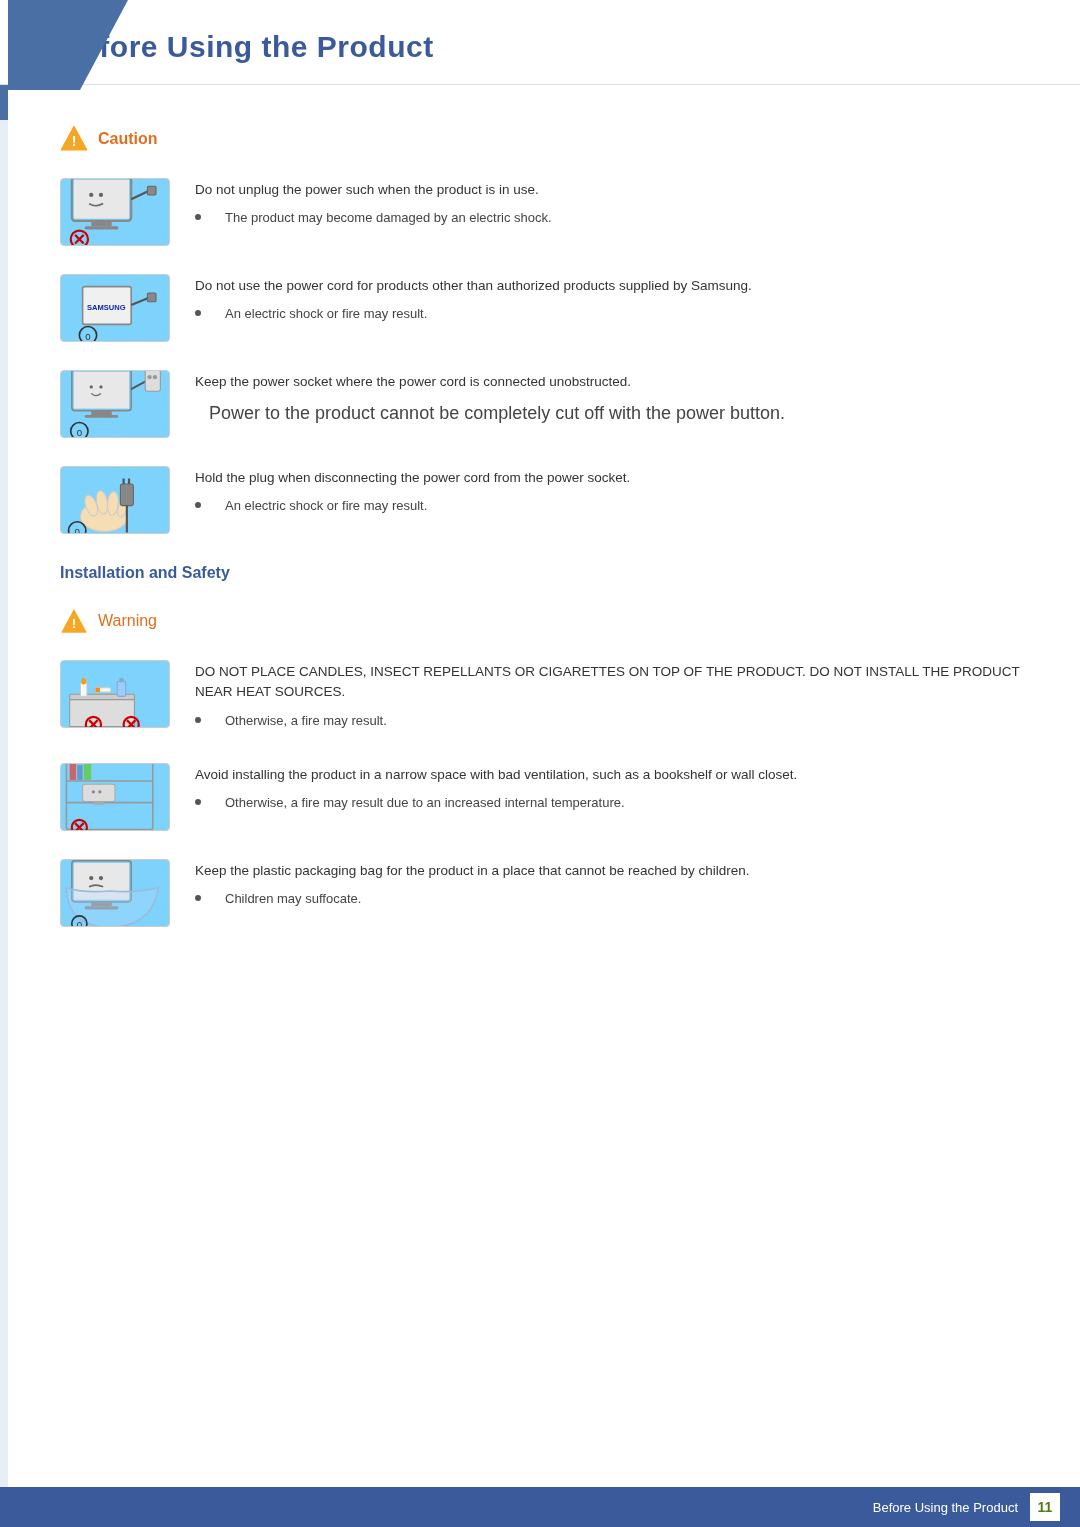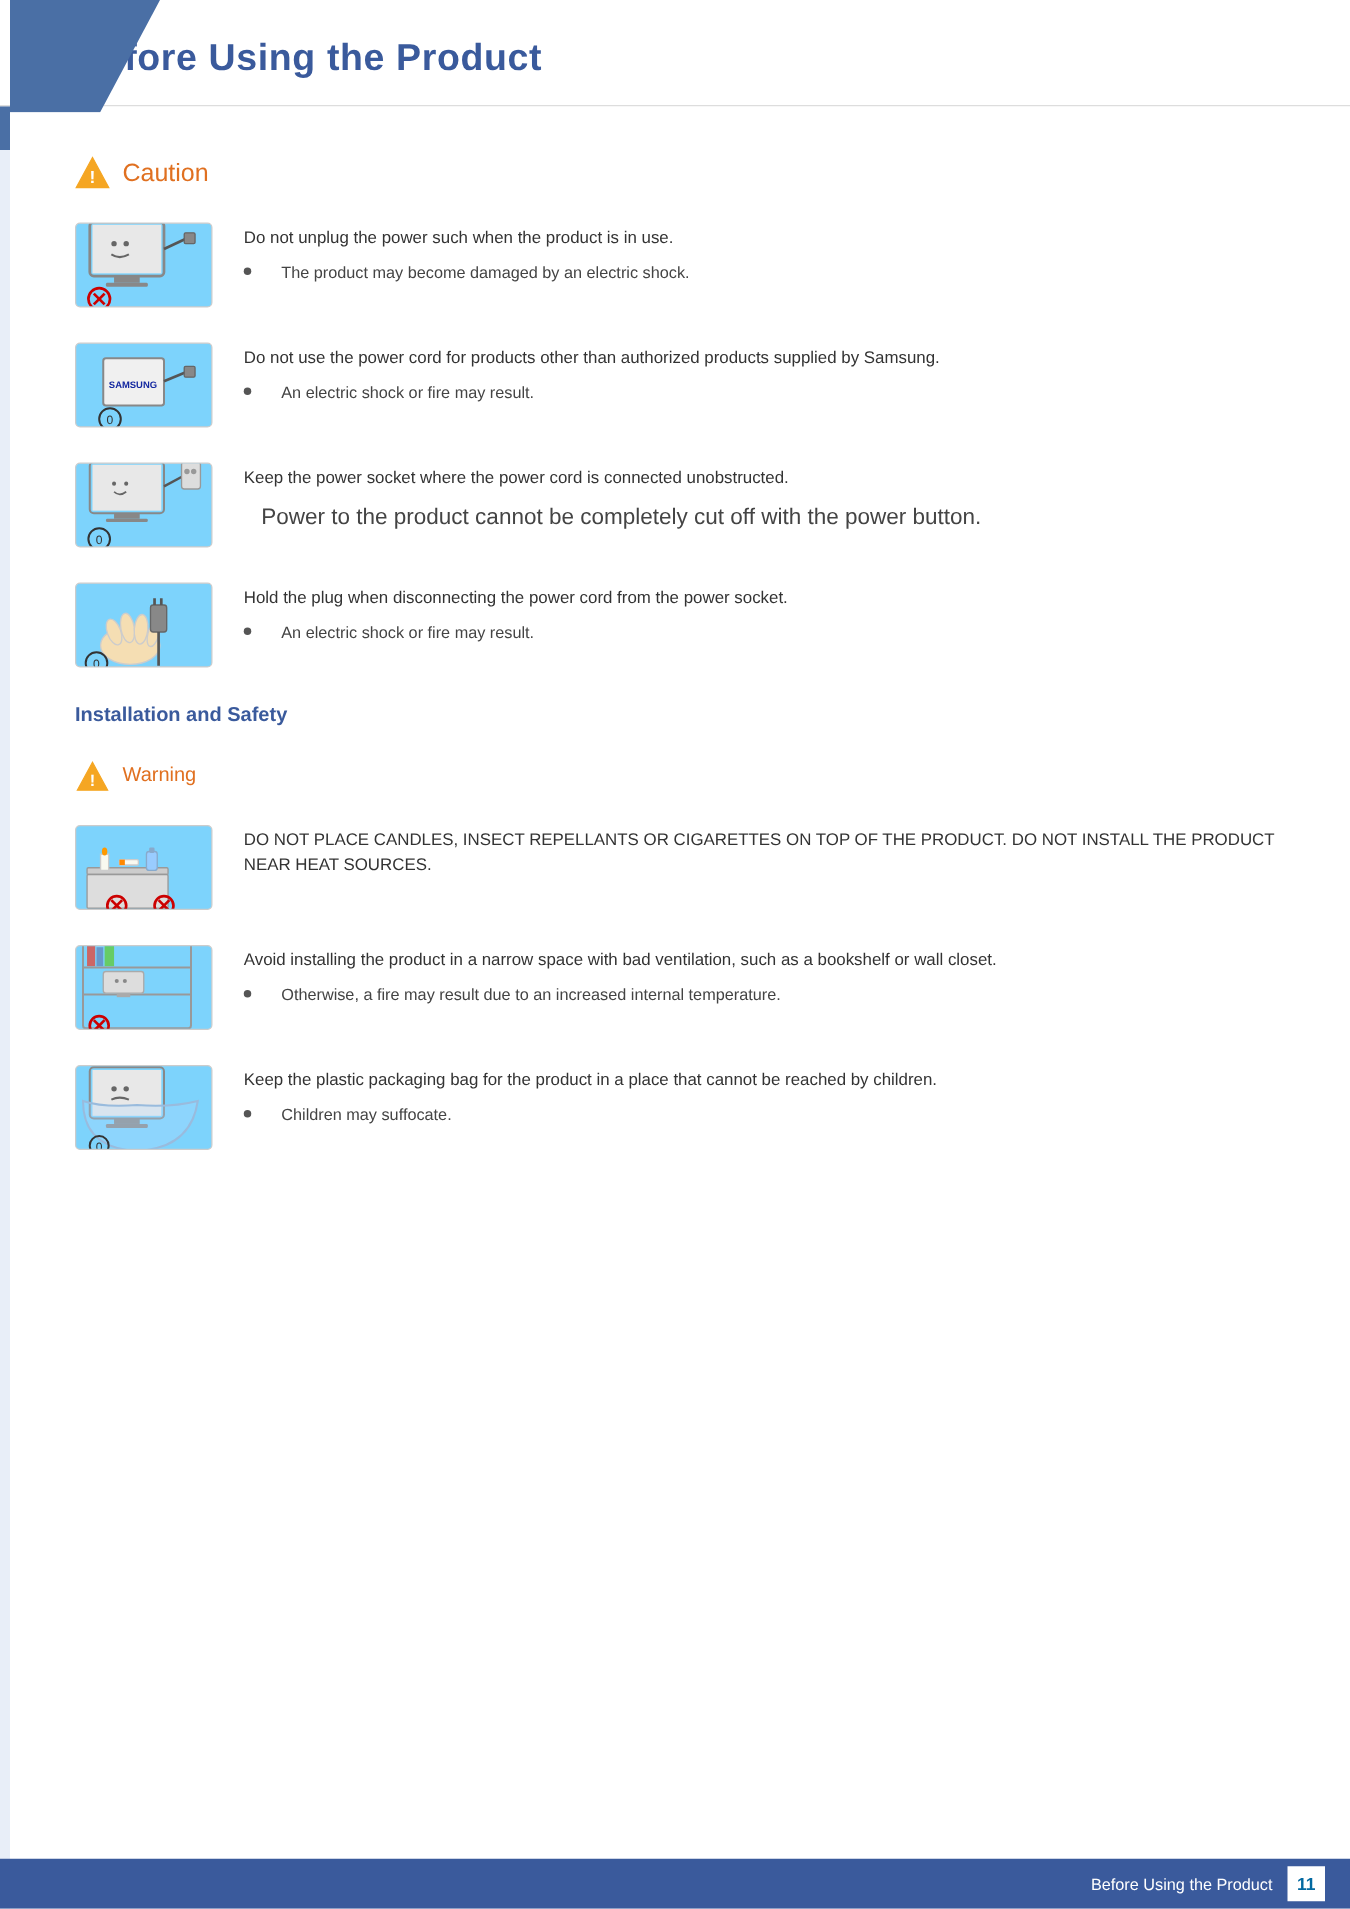--- a/index.html
+++ b/index.html
@@ -75,22 +75,22 @@
 
     .caution-icon, .warning-icon {
       width: 28px;
       height: 28px;
       display: flex;
       align-items: center;
       justify-content: center;
     }
 
     .caution-label {
-      font-size: 20px;
-      font-weight: normal;
+      font-size: 16px;
+      font-weight: bold;
       color: #e07020;
     }
 
     .warning-label {
       font-size: 16px;
       font-weight: normal;
       color: #e07020;
     }
 
     
@@ -181,21 +181,21 @@
       gap: 12px;
     }
 
     .footer-text {
       color: #fff;
       font-size: 13px;
     }
 
     .footer-page {
       background: #fff;
-      color: #0369a1;
+      color: #4d7c0f;
       font-weight: bold;
       font-size: 14px;
       width: 30px;
       height: 28px;
       display: flex;
       align-items: center;
       justify-content: center;
     }
 
   </style>
@@ -368,20 +368,24 @@
         <circle cx="30" cy="68" r="7" fill="none" stroke="#cc0000" stroke-width="2"></circle>
         <line x1="26" y1="64" x2="34" y2="72" stroke="#cc0000" stroke-width="2"></line>
         <line x1="34" y1="64" x2="26" y2="72" stroke="#cc0000" stroke-width="2"></line>
         <circle cx="65" cy="68" r="7" fill="none" stroke="#cc0000" stroke-width="2"></circle>
         <line x1="61" y1="64" x2="69" y2="72" stroke="#cc0000" stroke-width="2"></line>
         <line x1="69" y1="64" x2="61" y2="72" stroke="#cc0000" stroke-width="2"></line>
       </svg>
     </div>
     <div class="item-content">
       <p class="item-main-text">DO NOT PLACE CANDLES, INSECT REPELLANTS OR CIGARETTES ON TOP OF THE PRODUCT. DO NOT INSTALL THE PRODUCT NEAR HEAT SOURCES.</p>
+      <div class="item-sub">
+        <div class="bullet"></div>
+        <span class="item-sub-text">Otherwise, a fire may result.</span>
+      </div>
     </div>
   </div>
 
   <div class="safety-item">
     <div class="item-image">
       <svg viewBox="0 0 100 80" xmlns="http://www.w3.org/2000/svg">
 
         <rect x="5" y="5" width="80" height="65" rx="2" fill="none" stroke="#999" stroke-width="1.5"></rect>
 
         <line x1="5" y1="25" x2="85" y2="25" stroke="#999" stroke-width="1.5"></line>

